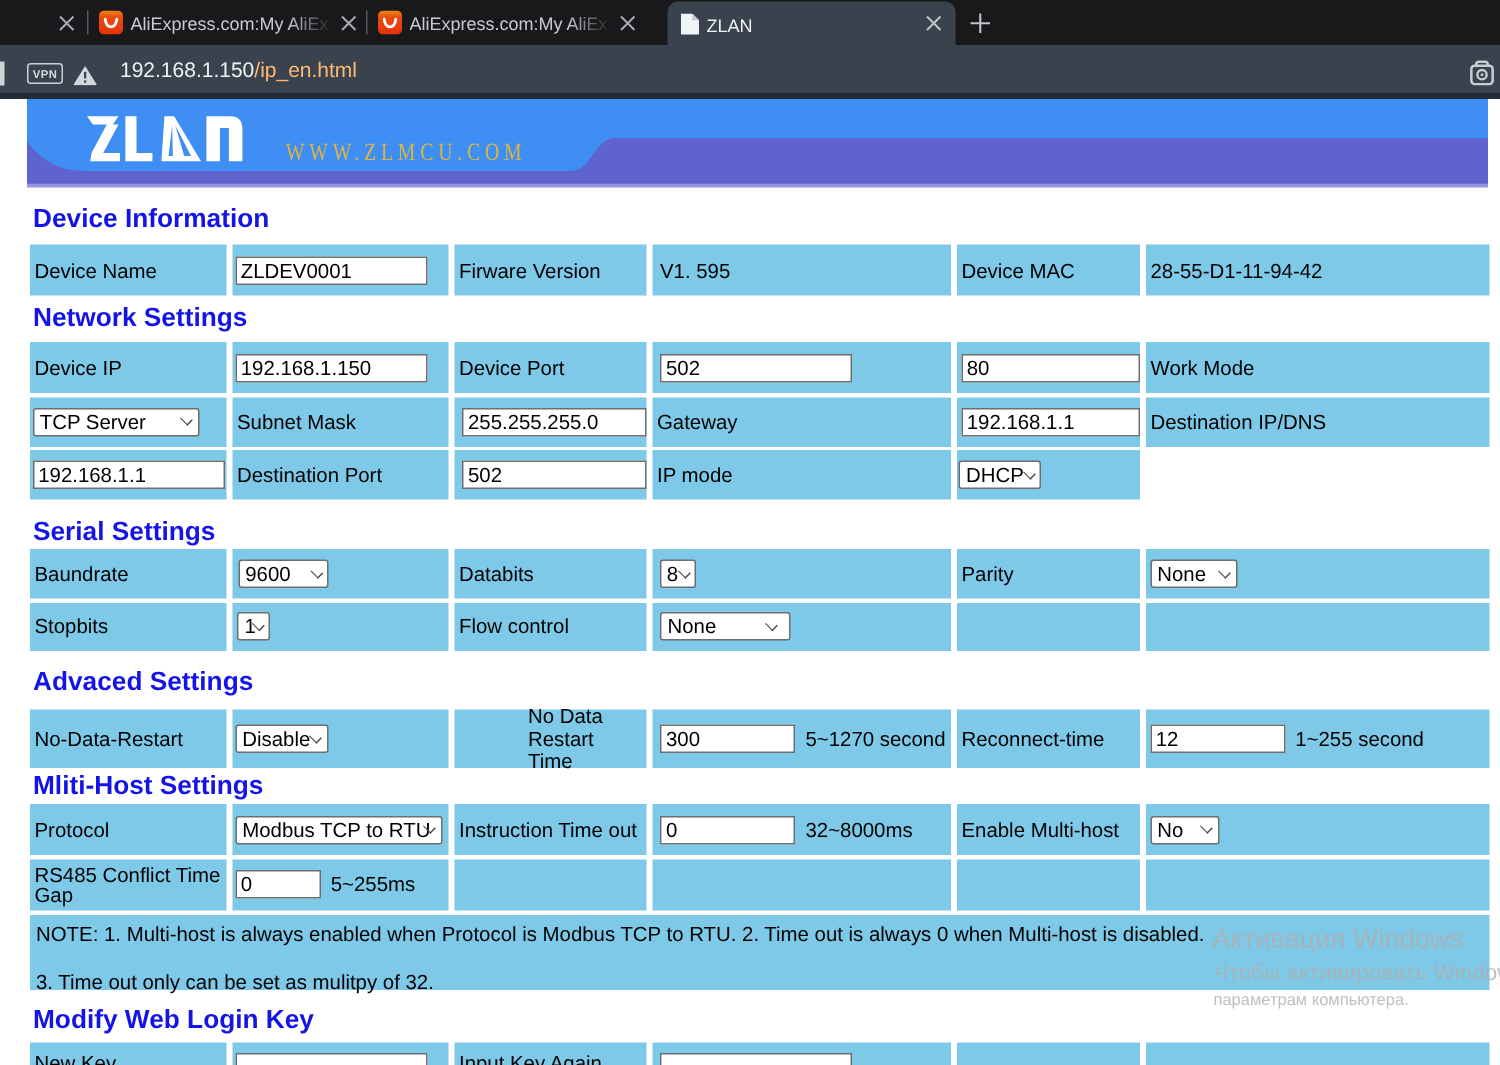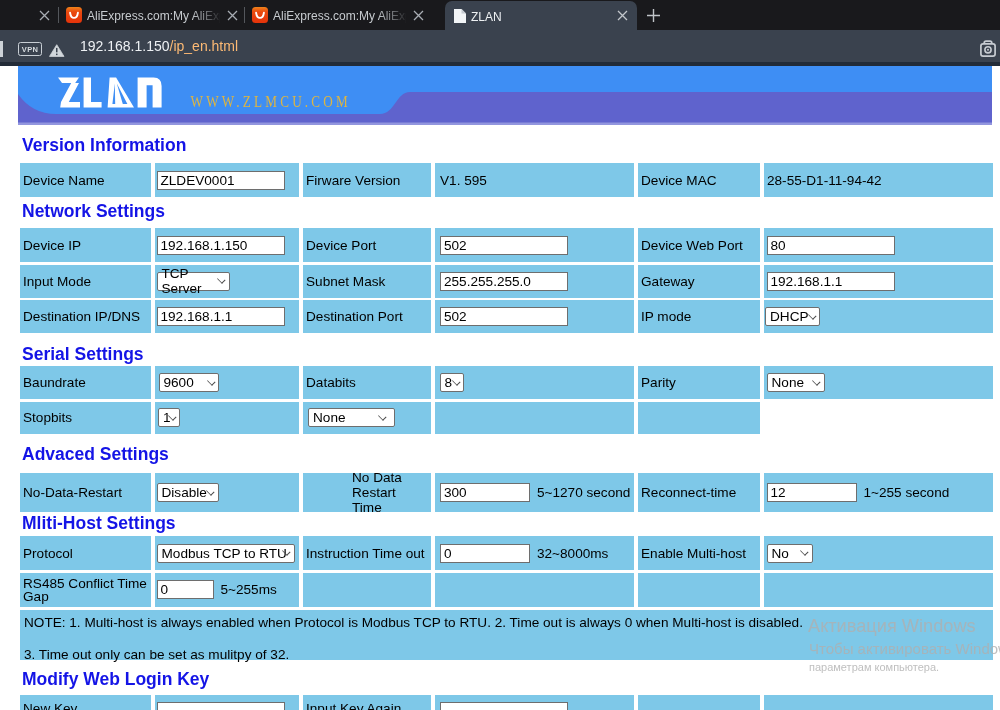--- a/index.html
+++ b/index.html
@@ -123,21 +123,21 @@
         <path d="M25.6,0 H33 V24.5 H43.6 V30 H25.6 Z"></path>
 
         <path fill-rule="evenodd" d="M51.6,0 L58.1,0 L76,30 L49.6,30 Z M56.8,6 L54.4,26.5 L57.2,26.5 Z M58.8,6 L69.4,26.5 L64.8,26.5 Z"></path>
 
         <path d="M79.6,0 H95.6 Q103.6,0 103.6,8.5 V30 H94.6 V7.8 H88.6 V30 H79.6 Z"></path>
       </g>
       <text x="172.5" y="40.8" font-family="Liberation Serif, serif" font-size="16.5" letter-spacing="4" textLength="160.5" lengthAdjust="spacingAndGlyphs" fill="#ddb542">WWW.ZLMCU.COM</text>
     </svg>
   </div>
 
-  <div class="h1" style="top:134.5px">Version Information</div>
+  <div class="h1" style="top:134.5px">Device Information</div>
   <div class="tbl" style="top:163px;grid-template-rows:34px">
     <div>Device Name</div>
     <div style="padding-left:0">
         <div class="inp">ZLDEV0001</div>
       </div>
     <div>Firware Version</div>
     <div style="padding-left:5px">V1. 595</div>
     <div>Device MAC</div>
     <div>28-55-D1-11-94-42</div>
   </div>
@@ -145,28 +145,27 @@
   <div class="h1" style="top:201px">Network Settings</div>
   <div class="tbl" style="top:228px;grid-template-rows:34px 33px 33px">
     <div>Device IP</div>
     <div style="padding-left:0">
         <div class="inp">192.168.1.150</div>
       </div>
     <div>Device Port</div>
     <div style="padding-left:0">
         <div class="inp" style="margin-left:5px">502</div>
       </div>
-    <div>Device Web Port</div>
     <div style="padding-left:0">
         <div class="inp" style="margin-left:2.5px">80</div>
       </div>
 
-    <div>Input Mode</div>
-    <div style="padding-left:0">
-        <div class="sel" style="width:73px">TCP Server</div>
+    <div>Work Mode</div>
+    <div style="padding-left:0">
+        <div class="sel" style="width:111px">TCP Server</div>
       </div>
     <div>Subnet Mask</div>
     <div style="padding-left:0">
         <div class="inp" style="margin-left:5px">255.255.255.0</div>
       </div>
     <div>Gateway</div>
     <div style="padding-left:0">
         <div class="inp" style="margin-left:2.5px">192.168.1.1</div>
       </div>
 
@@ -196,20 +195,21 @@
       </div>
     <div>Parity</div>
     <div style="padding-left:0">
         <div class="sel" style="width:58px;margin-left:2.5px">None</div>
       </div>
 
     <div>Stopbits</div>
     <div style="padding-left:0">
         <div class="sel" style="width:22px;margin-left:3px">1</div>
       </div>
+    <div>Flow control</div>
     <div style="padding-left:0">
         <div class="sel selwide" style="width:87px;margin-left:5px">None</div>
       </div>
     <div></div>
     <div></div>
   </div>
 
   <div class="h1" style="top:443.5px">Advaced Settings</div>
   <div class="tbl" style="top:473px;grid-template-rows:39px">
     <div>No-Data-Restart</div>

